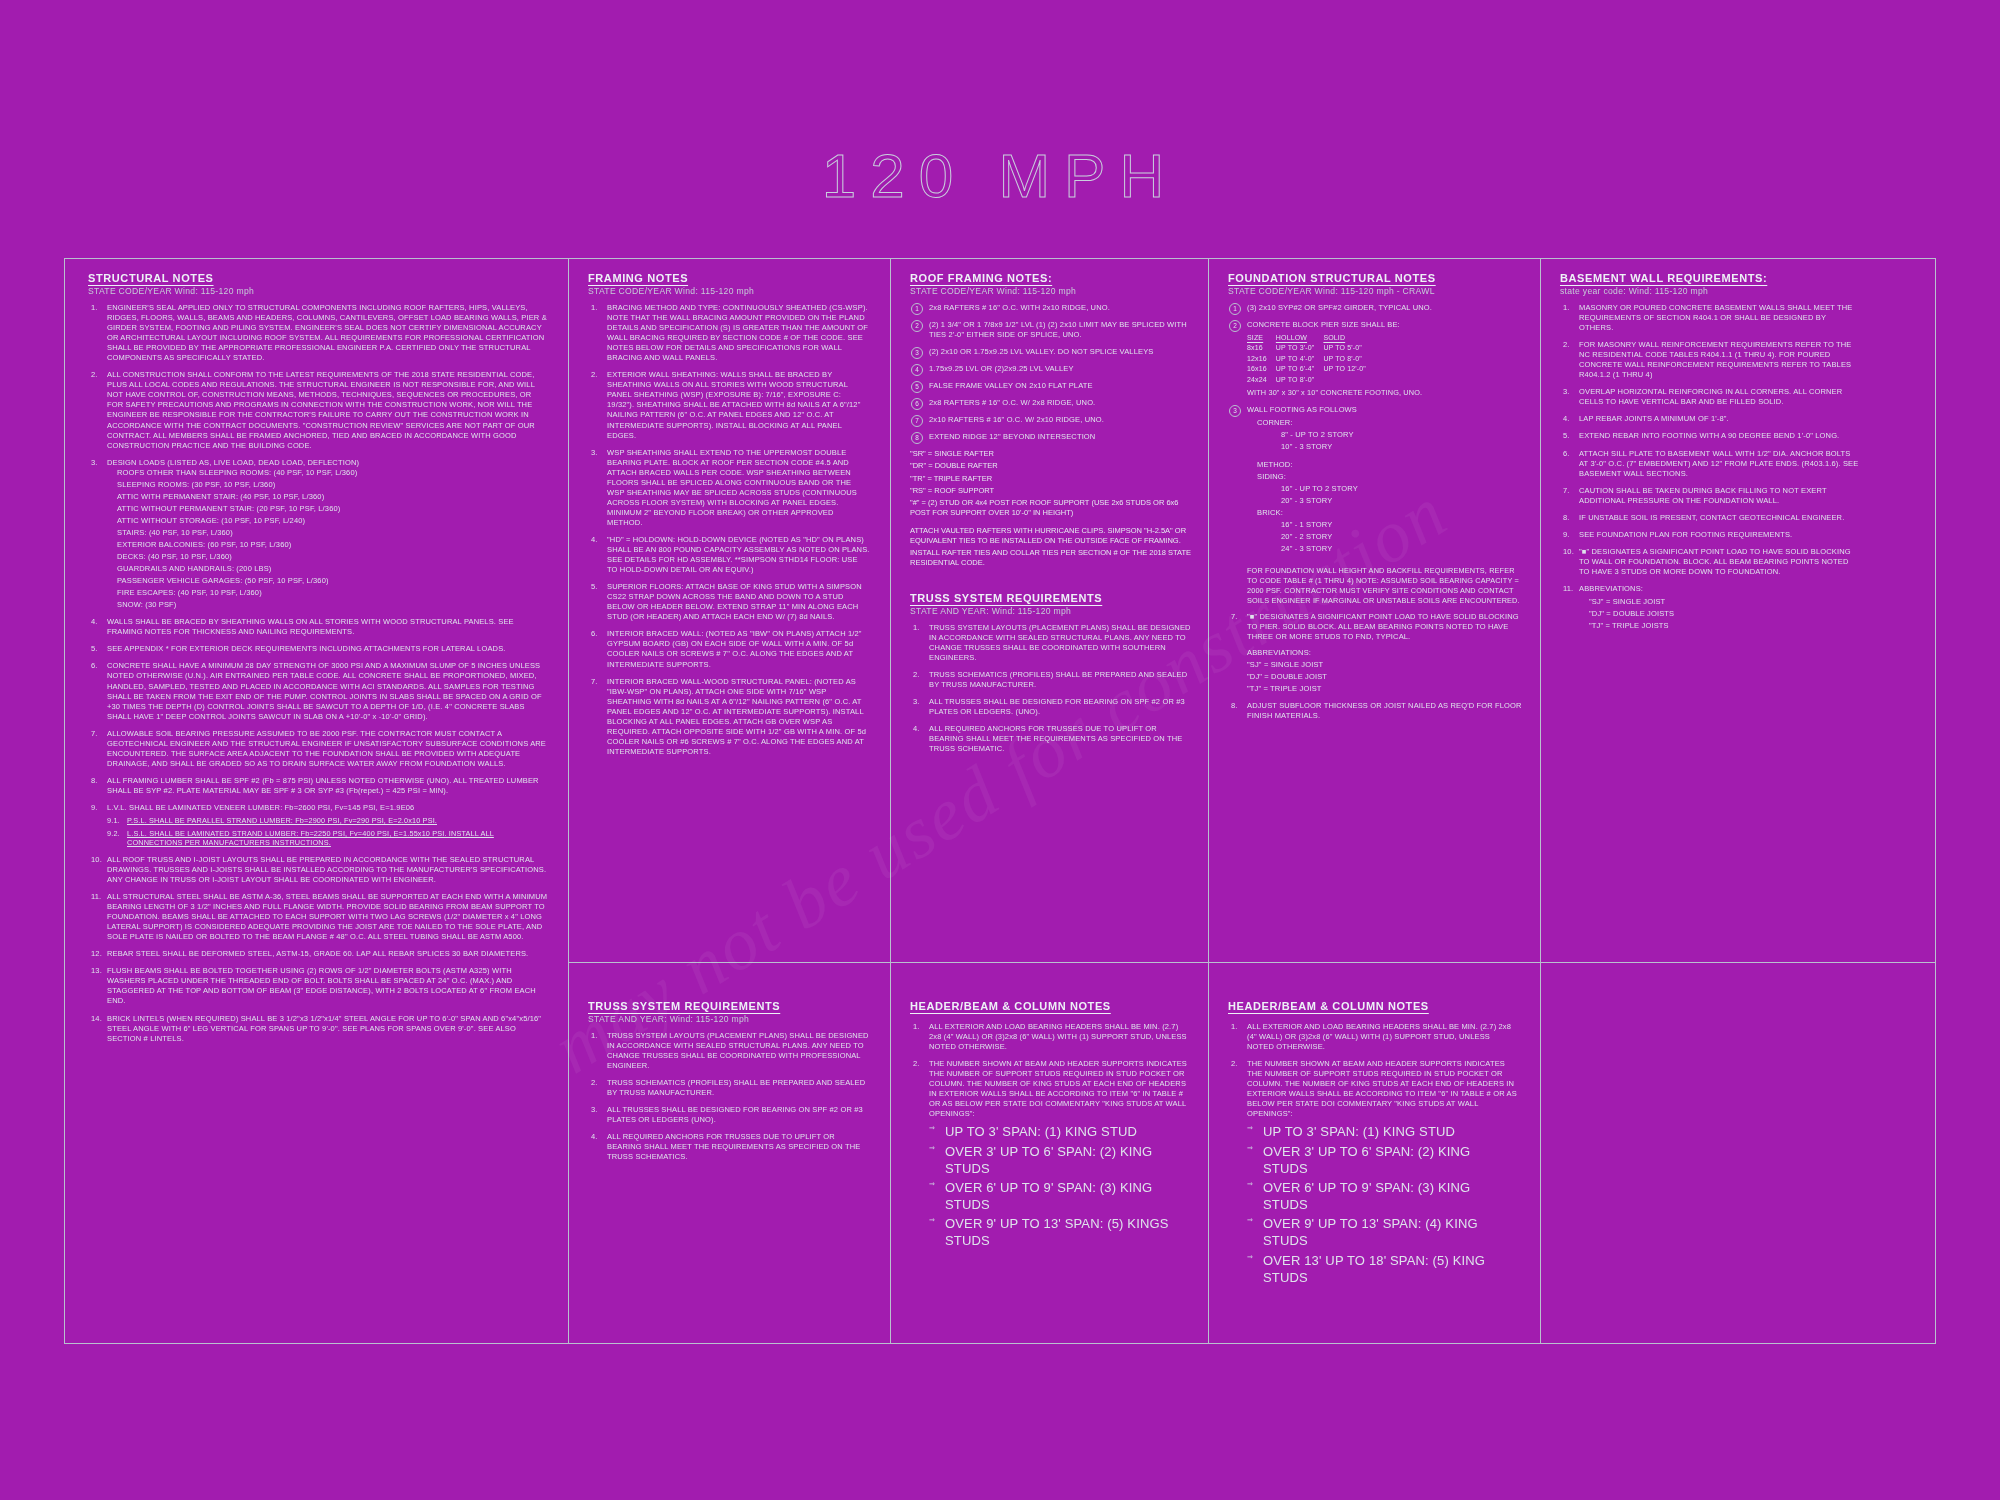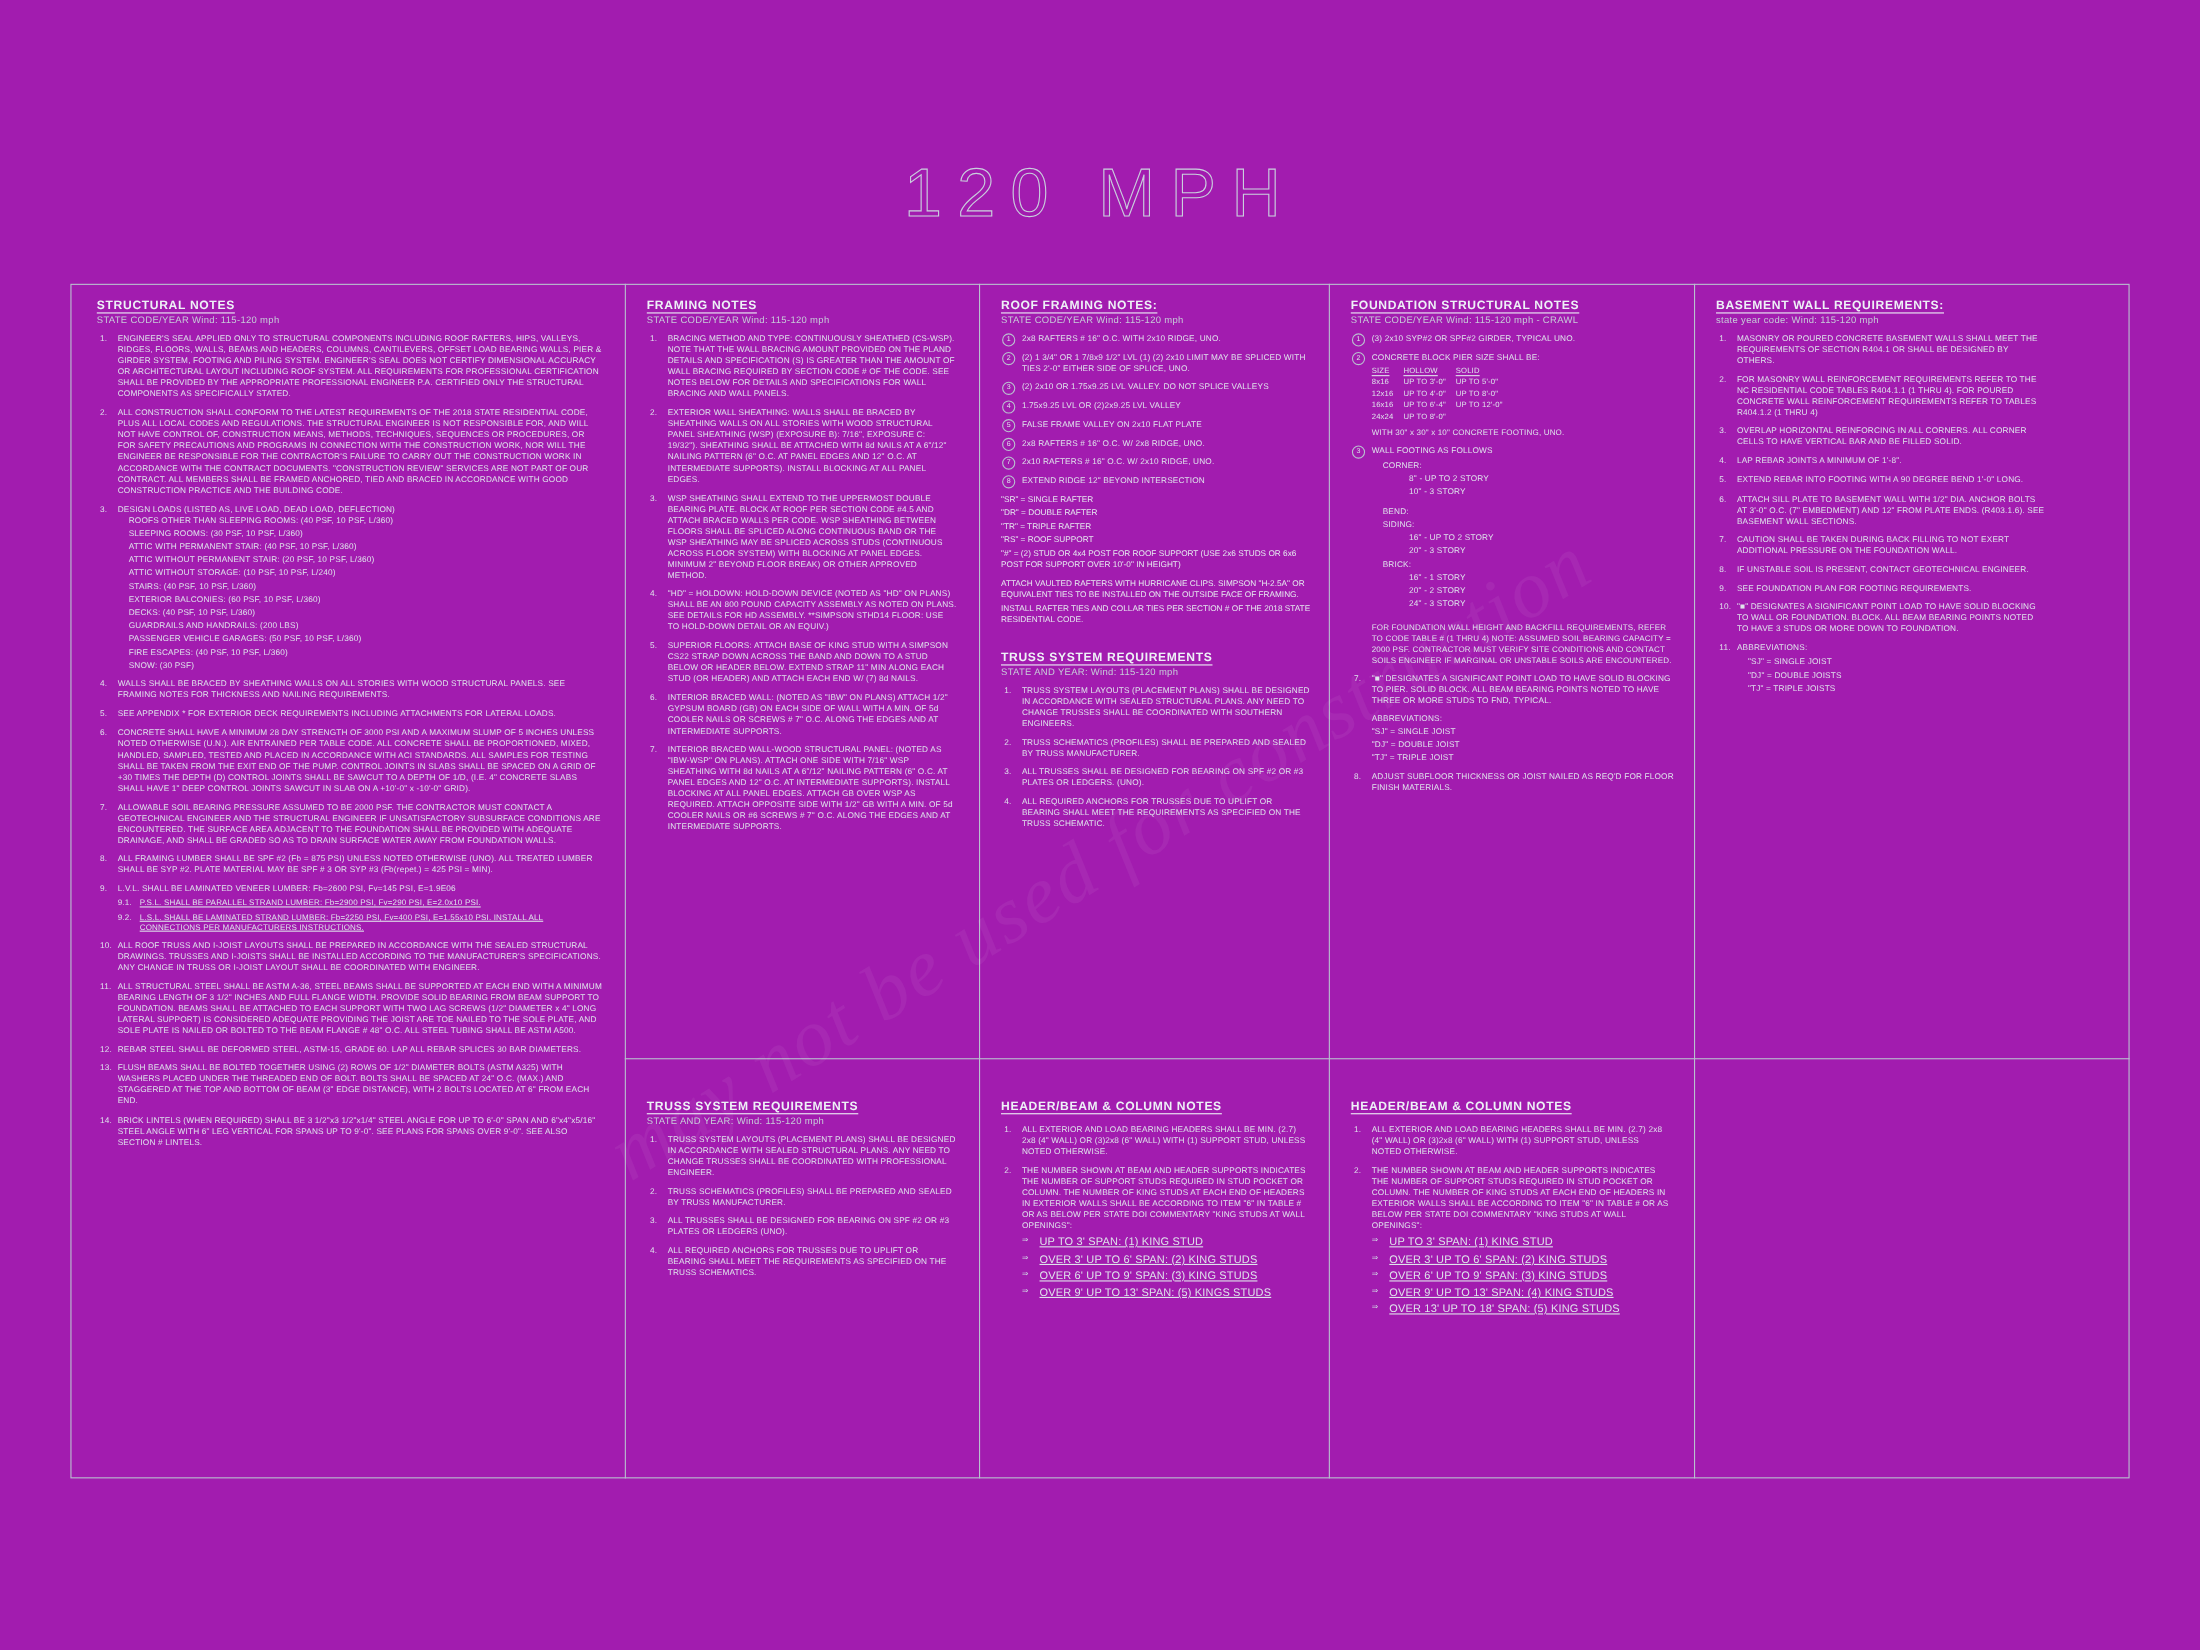--- a/index.html
+++ b/index.html
@@ -169,24 +169,23 @@
     white-space: nowrap;
   }
   table.sizetbl th {
     text-decoration: underline;
     text-underline-offset: 2px;
     font-size: 7px;
   }
   .dashitem {
     position: relative;
     padding-left: 16px;
-    font-size: 10px;
+    font-size: 13px;
     line-height: 1.32;
     margin-bottom: 2px;
-    text-decoration: underline;
   }
   .dashitem:before {
     content: "⇒";
     position: absolute;
     left: 0;
     top: 0;
     font-size: 7px;
     color: #cfd5e2;
   }
   .tiny {
@@ -346,21 +345,21 @@
           </table>
         <div class="tiny">WITH 30" x 30" x 10" CONCRETE FOOTING, UNO.</div>
       </li>
       <li>
         <span>WALL FOOTING AS FOLLOWS</span>
         <div class="plain-lines" style="margin-top:3px;">
           <p class="indent">CORNER:</p>
           <p class="indent" style="padding-left:34px">8" - UP TO 2 STORY</p>
           <p class="indent" style="padding-left:34px">10" - 3 STORY</p>
           <div class="gap6"></div>
-          <p class="indent">BEND:</p>
+          <p class="indent">METHOD:</p>
           <p class="indent">SIDING:</p>
           <p class="indent" style="padding-left:34px">16" - UP TO 2 STORY</p>
           <p class="indent" style="padding-left:34px">20" - 3 STORY</p>
           <p class="indent">BRICK:</p>
           <p class="indent" style="padding-left:34px">16" - 1 STORY</p>
           <p class="indent" style="padding-left:34px">20" - 2 STORY</p>
           <p class="indent" style="padding-left:34px">24" - 3 STORY</p>
         </div>
         <div class="gap10"></div>
         <div class="tiny">FOR FOUNDATION WALL HEIGHT AND BACKFILL REQUIREMENTS, REFER TO CODE TABLE # (1 THRU 4) NOTE: ASSUMED SOIL BEARING CAPACITY = 2000 PSF. CONTRACTOR MUST VERIFY SITE CONDITIONS AND CONTACT SOILS ENGINEER IF MARGINAL OR UNSTABLE SOILS ARE ENCOUNTERED.</div>

